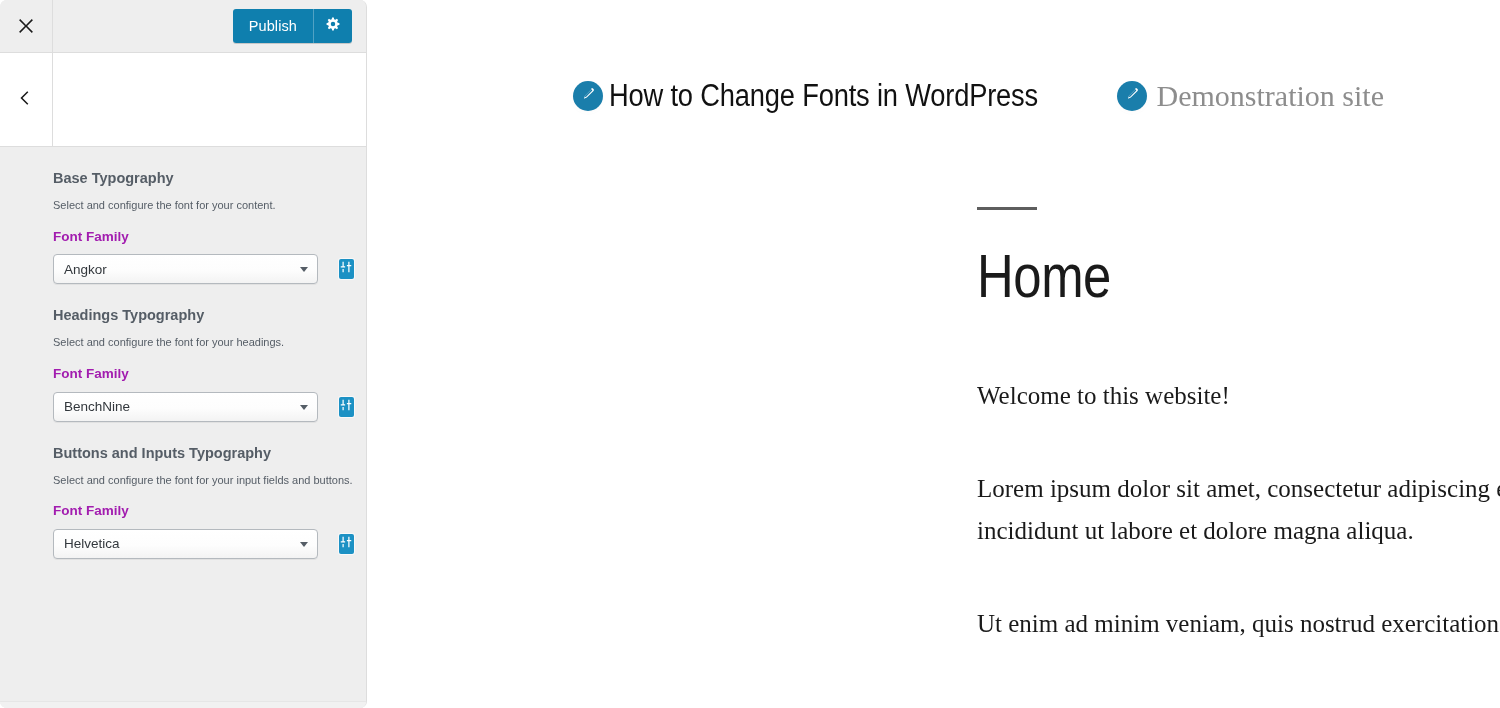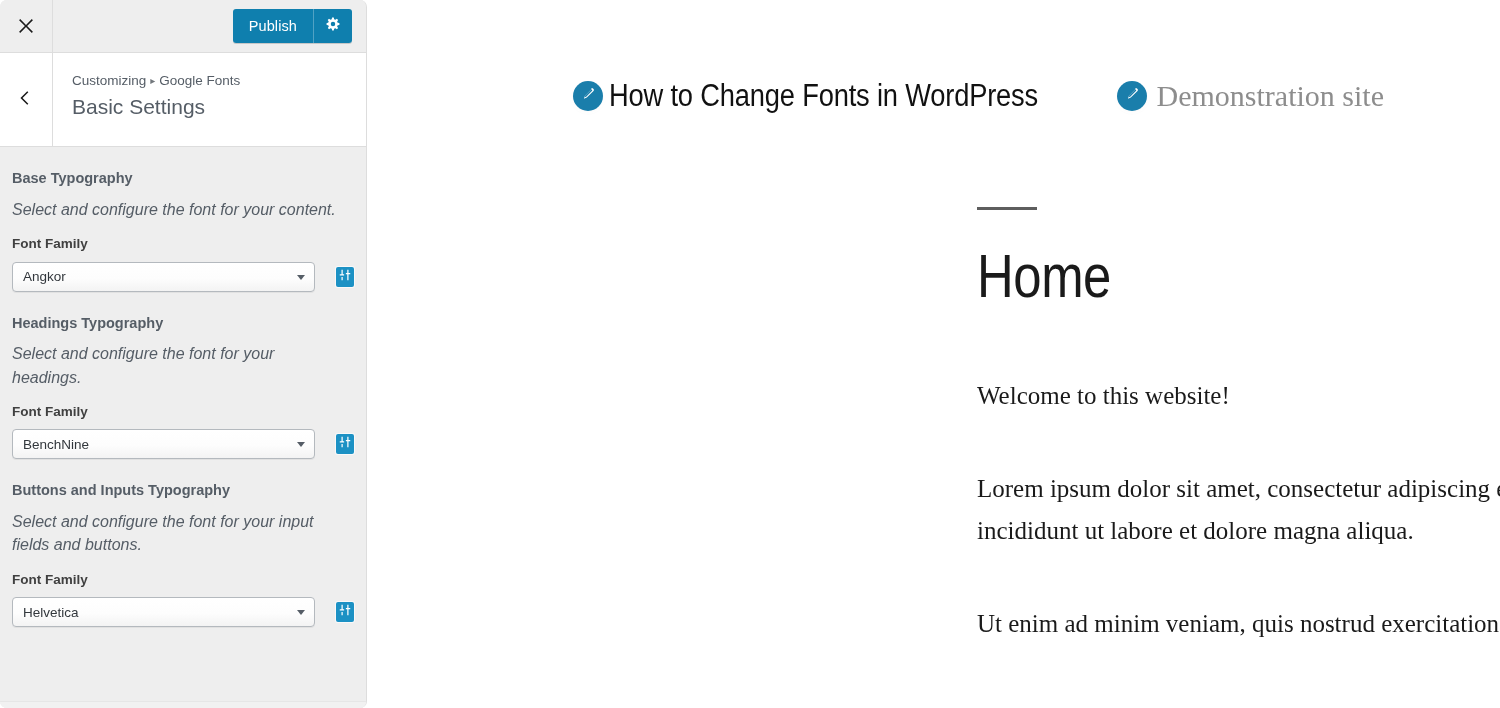--- a/index.html
+++ b/index.html
@@ -152,42 +152,41 @@
   .cz-bottom-edge {
     position: absolute;
     left: 0;
     right: 0;
     bottom: 0;
     height: 6px;
     background: #f1f1f1;
     border-top: 1px solid #e6e6e6;
   }
 
-  .control-group { margin-bottom: 22px; }
+  .control-group { margin-bottom: 22px; margin-left: 41px; }
   .control-group:last-child { margin-bottom: 0; }
 
   .group-title {
     font-size: 14.5px;
     font-weight: bold;
     color: #555d66;
     line-height: 1.3;
     margin: 0 0 10px 0;
   }
   .group-desc {
-    font-size: 16px;
-    font-style: italic;
+    font-size: 11px;
     color: #555d66;
     line-height: 1.45;
     margin: 0 0 14px 0;
     max-width: 335px;
   }
   .field-label {
     font-size: 13.5px;
     font-weight: bold;
-    color: #404040;
+    color: #a21caf;
     line-height: 1.3;
     margin: 0 0 9px 0;
   }
 
   .select-row {
     display: flex;
     align-items: center;
   }
   .fake-select {
     position: relative;
@@ -345,26 +344,20 @@
     </div>
 
     <div class="cz-section-head">
       <div class="cz-back">
         <span>
           <svg width="18" height="18" viewBox="0 0 20 20" aria-hidden="true">
             <path d="M12.6 3.6 L11.4 2.4 L3.8 10 L11.4 17.6 L12.6 16.4 L6.2 10 Z" fill="#1a1a1a"></path>
           </svg>
         </span>
       </div>
-      <div class="cz-titles">
-        <div class="cz-breadcrumb">
-          <span>Customizing</span><span class="sep">▸</span><span>Google Fonts</span>
-        </div>
-        <div class="cz-section-title">Basic Settings</div>
-      </div>
     </div>
 
     <div class="cz-body">
 
       <div class="control-group">
         <div class="group-title">Base Typography</div>
         <div class="group-desc">Select and configure the font for your content.</div>
         <div class="field-label">Font Family</div>
         <div class="select-row">
           <div class="fake-select">

